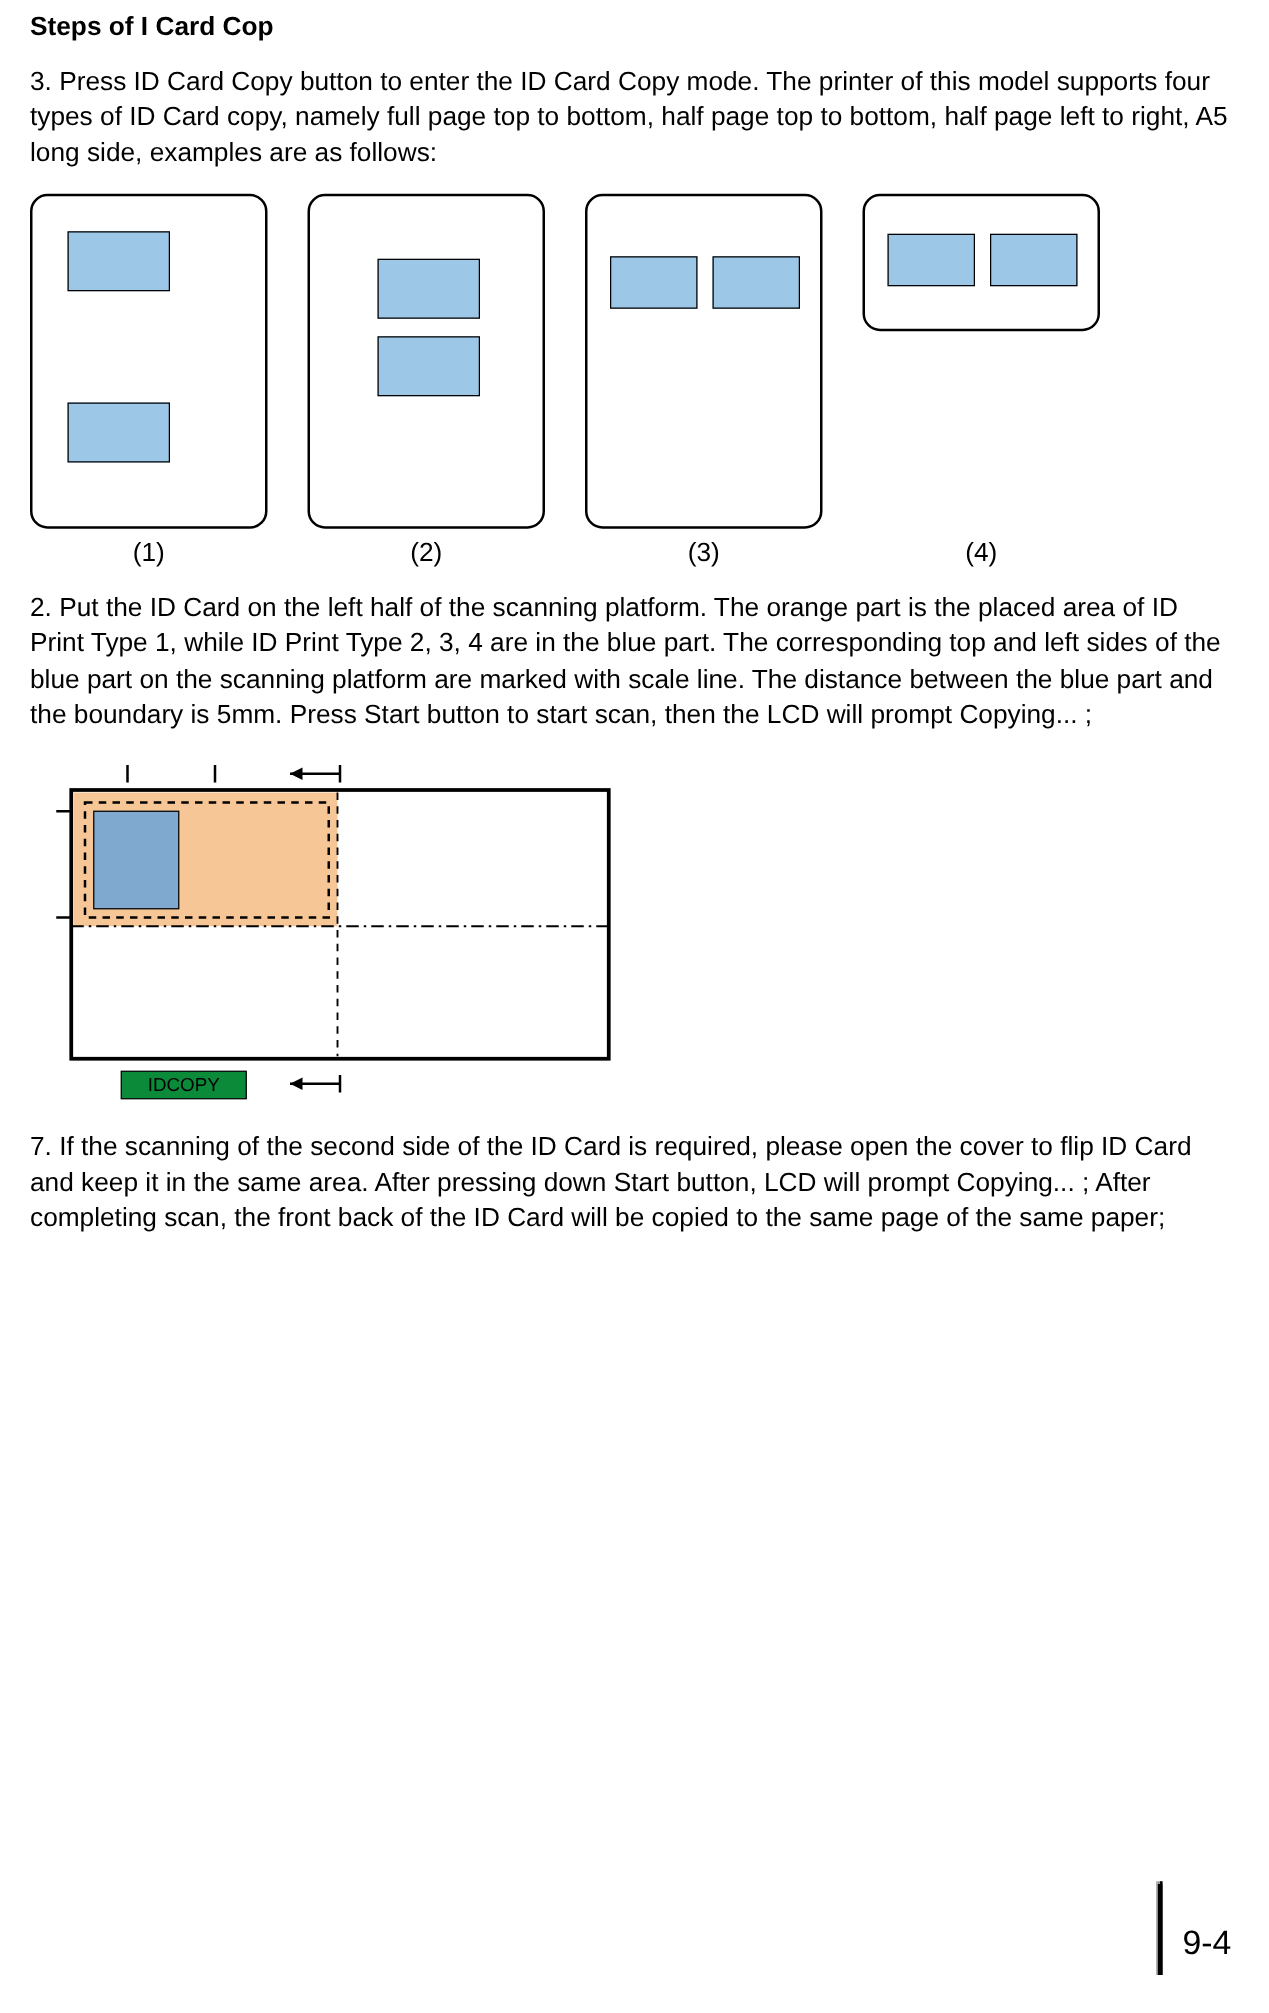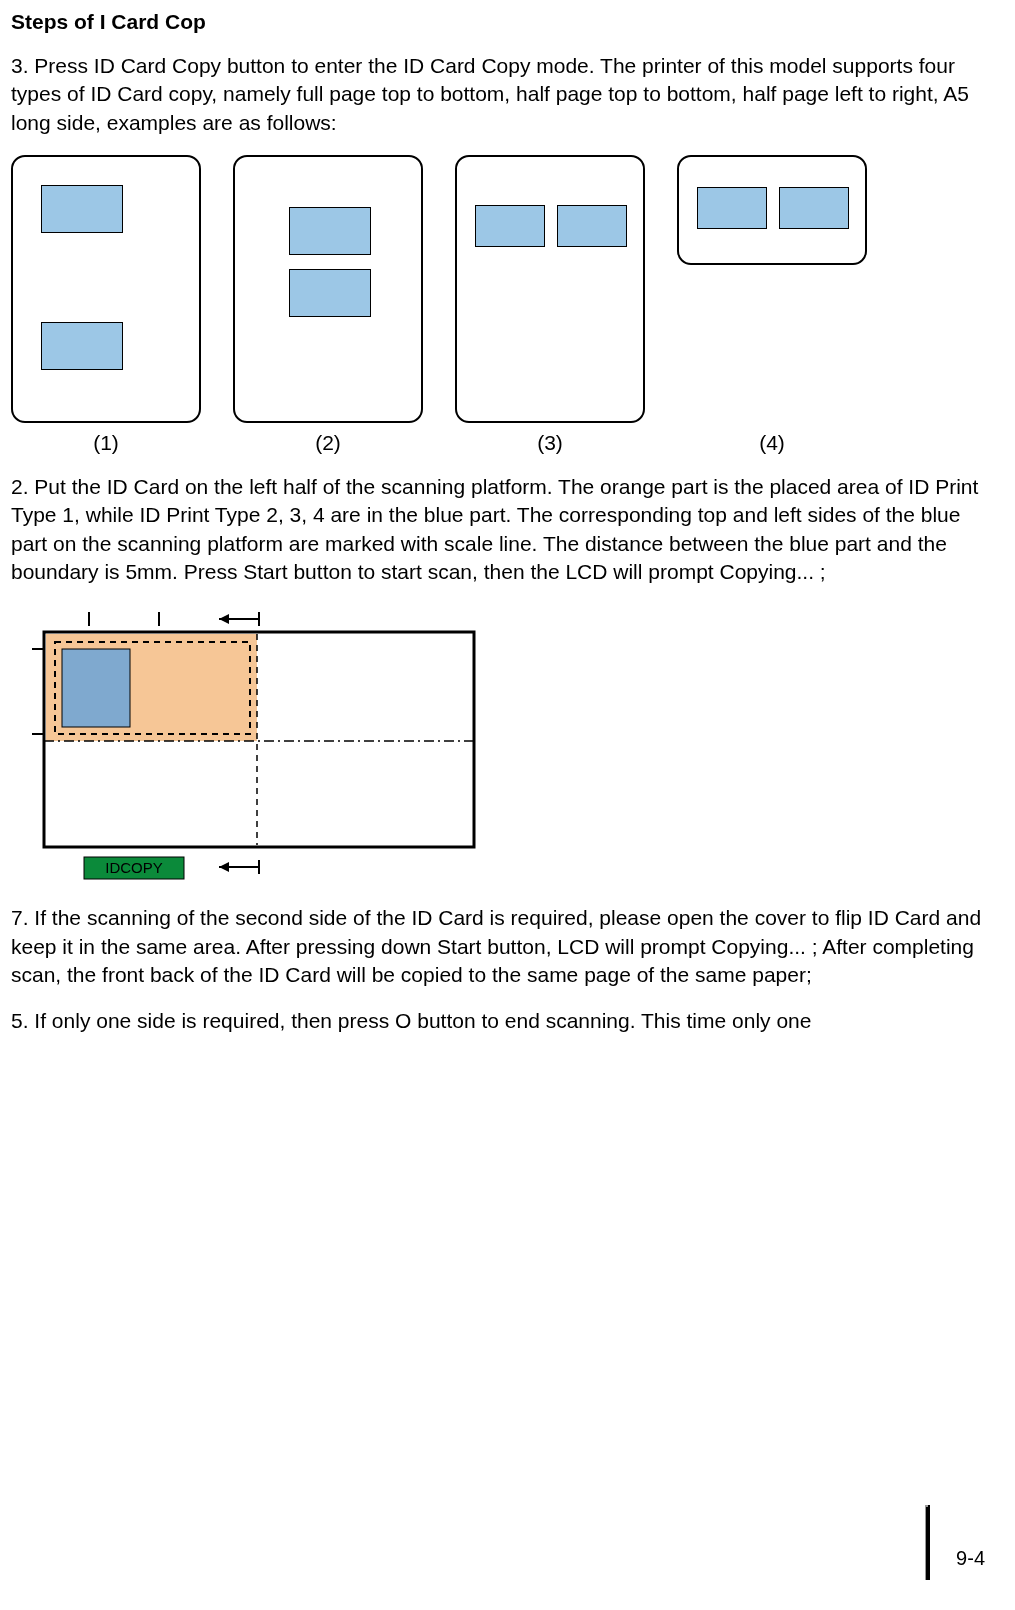--- a/index.html
+++ b/index.html
@@ -6,21 +6,21 @@
     margin: 0;
     padding: 0;
     font-family: Arial, sans-serif;
     background: #fff;
     color: #000;
     width: 1015px;
     min-height: 1610px;
     position: relative;
   }
   .page {
-    padding: 10px 30px 30px 11px;
+    padding: 10px 30px 30px 24px;
     box-sizing: border-box;
     width: 100%;
   }
   h2 {
     font-size: 21px;
     font-weight: bold;
     margin: 0 0 18px 0;
   }
   p {
     font-size: 21px;
@@ -71,21 +71,21 @@
 
   .scan-area {
     margin: 10px 0 20px 18px;
   }
   .scan-svg { display:block; }
 
   .pagenum {
     position: absolute;
     right: 30px;
     bottom: 40px;
-    font-size: 20px;
+    font-size: 27px;
   }
   .pageline {
     position: absolute;
     right: 85px;
     bottom: 30px;
     width: 4px;
     height: 75px;
     background: linear-gradient(#999 2px, #000 2px);
     border-left: 1px solid #999;
   }
@@ -162,18 +162,17 @@
       <line x1="230" y1="263" x2="190" y2="263" stroke="#000" stroke-width="2"></line>
       <polygon points="190,263 200,258 200,268" fill="#000"></polygon>
       <line x1="230" y1="256" x2="230" y2="270" stroke="#000" stroke-width="2"></line>
 
       <rect x="55" y="253" width="100" height="22" fill="#0b8a3a" stroke="#000" stroke-width="1"></rect>
       <text x="105" y="269" font-family="Arial" font-size="15" fill="#000" text-anchor="middle">IDCOPY</text>
     </svg>
   </div>
 
   <p>7. If the scanning of the second side of the ID Card is required, please open the cover to flip ID Card and keep it in the same area. After pressing down  Start  button, LCD will prompt  Copying... ; After completing scan, the front back of the ID Card will be copied to the same page of the same paper;</p>
-  <p>5. If only one side is required, then press  O     button to end scanning. This time only one</p>
 
 </div>
 
 <div class="pageline"></div>
 <div class="pagenum">9-4</div>
 
 </body></html>

